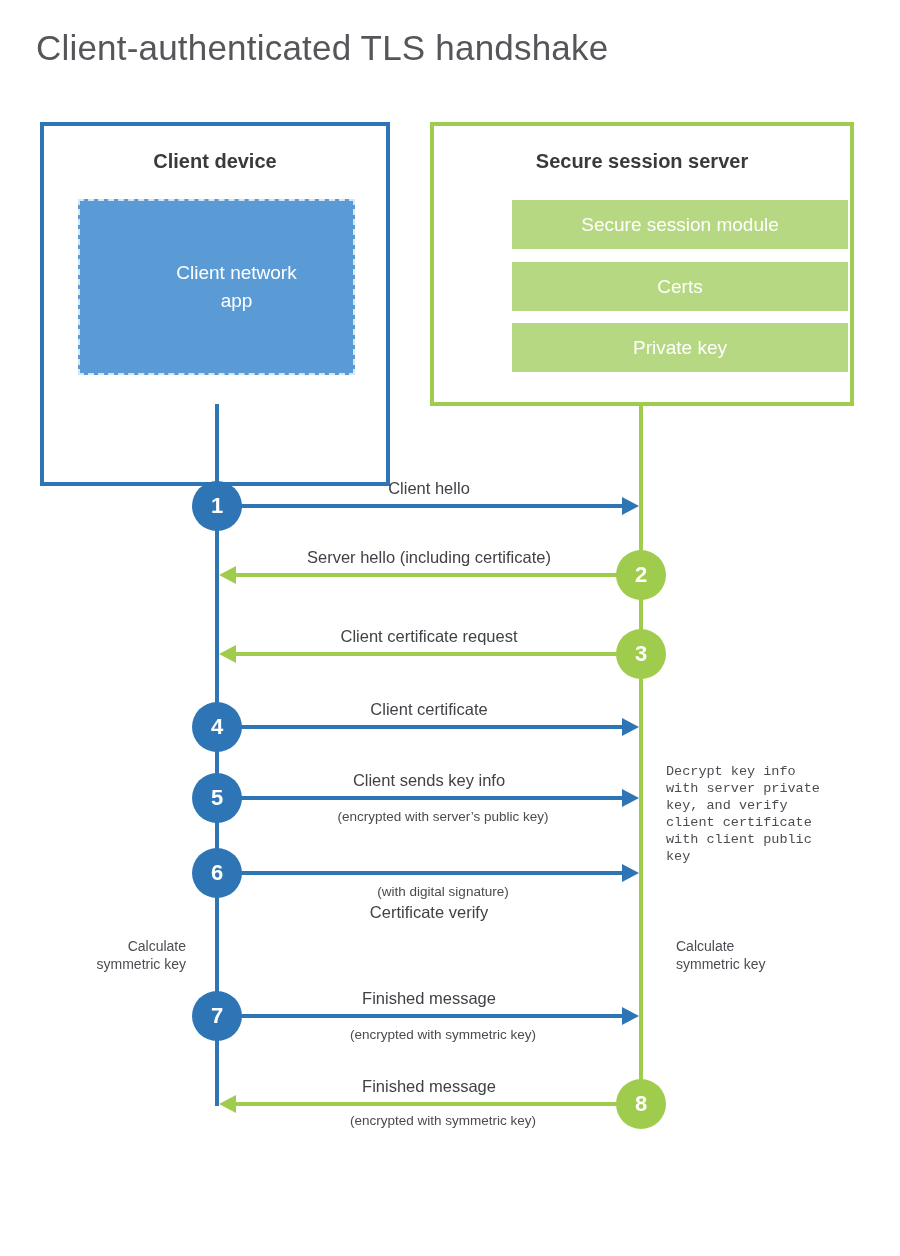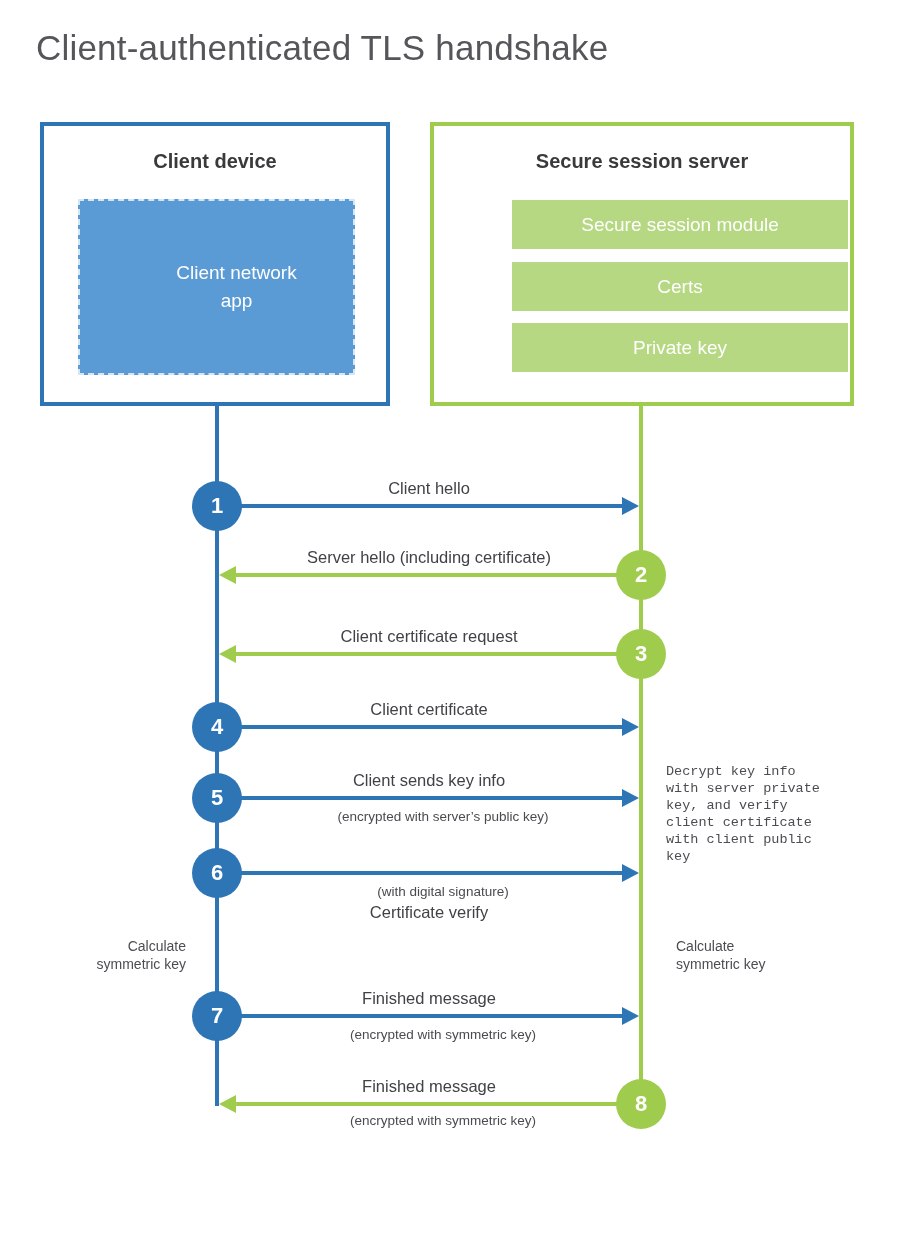--- a/index.html
+++ b/index.html
@@ -11,21 +11,21 @@
   .abs{position:absolute;}
 
   
   .page-title{
     left:36px;top:28px;width:700px;
     font-size:35px;font-weight:400;color:#55565a;letter-spacing:0.2px;
   }
 
   
   .actor-box{box-sizing:border-box;background:#fff;}
-  .client-box{left:40px;top:122px;width:350px;height:284px;border:4px solid #2e75b6;}
+  .client-box{left:40px;top:122px;width:350px;height:364px;border:4px solid #2e75b6;}
   .server-box{left:430px;top:122px;width:424px;height:284px;border:4px solid #a0cc4e;}
   .actor-title{
     position:absolute;left:0;top:24px;width:100%;text-align:center;
     font-size:20px;font-weight:700;color:#3a3a3c;
   }
   .client-app{
     position:absolute;left:34px;top:73px;width:277px;height:176px;
     background:#5b9bd5;border:2px dashed rgba(255,255,255,0.75);box-sizing:border-box;
     display:flex;align-items:center;justify-content:center;text-align:center;
     color:#ffffff;font-size:19px;line-height:28px;white-space:pre-line;padding-left:40px;

